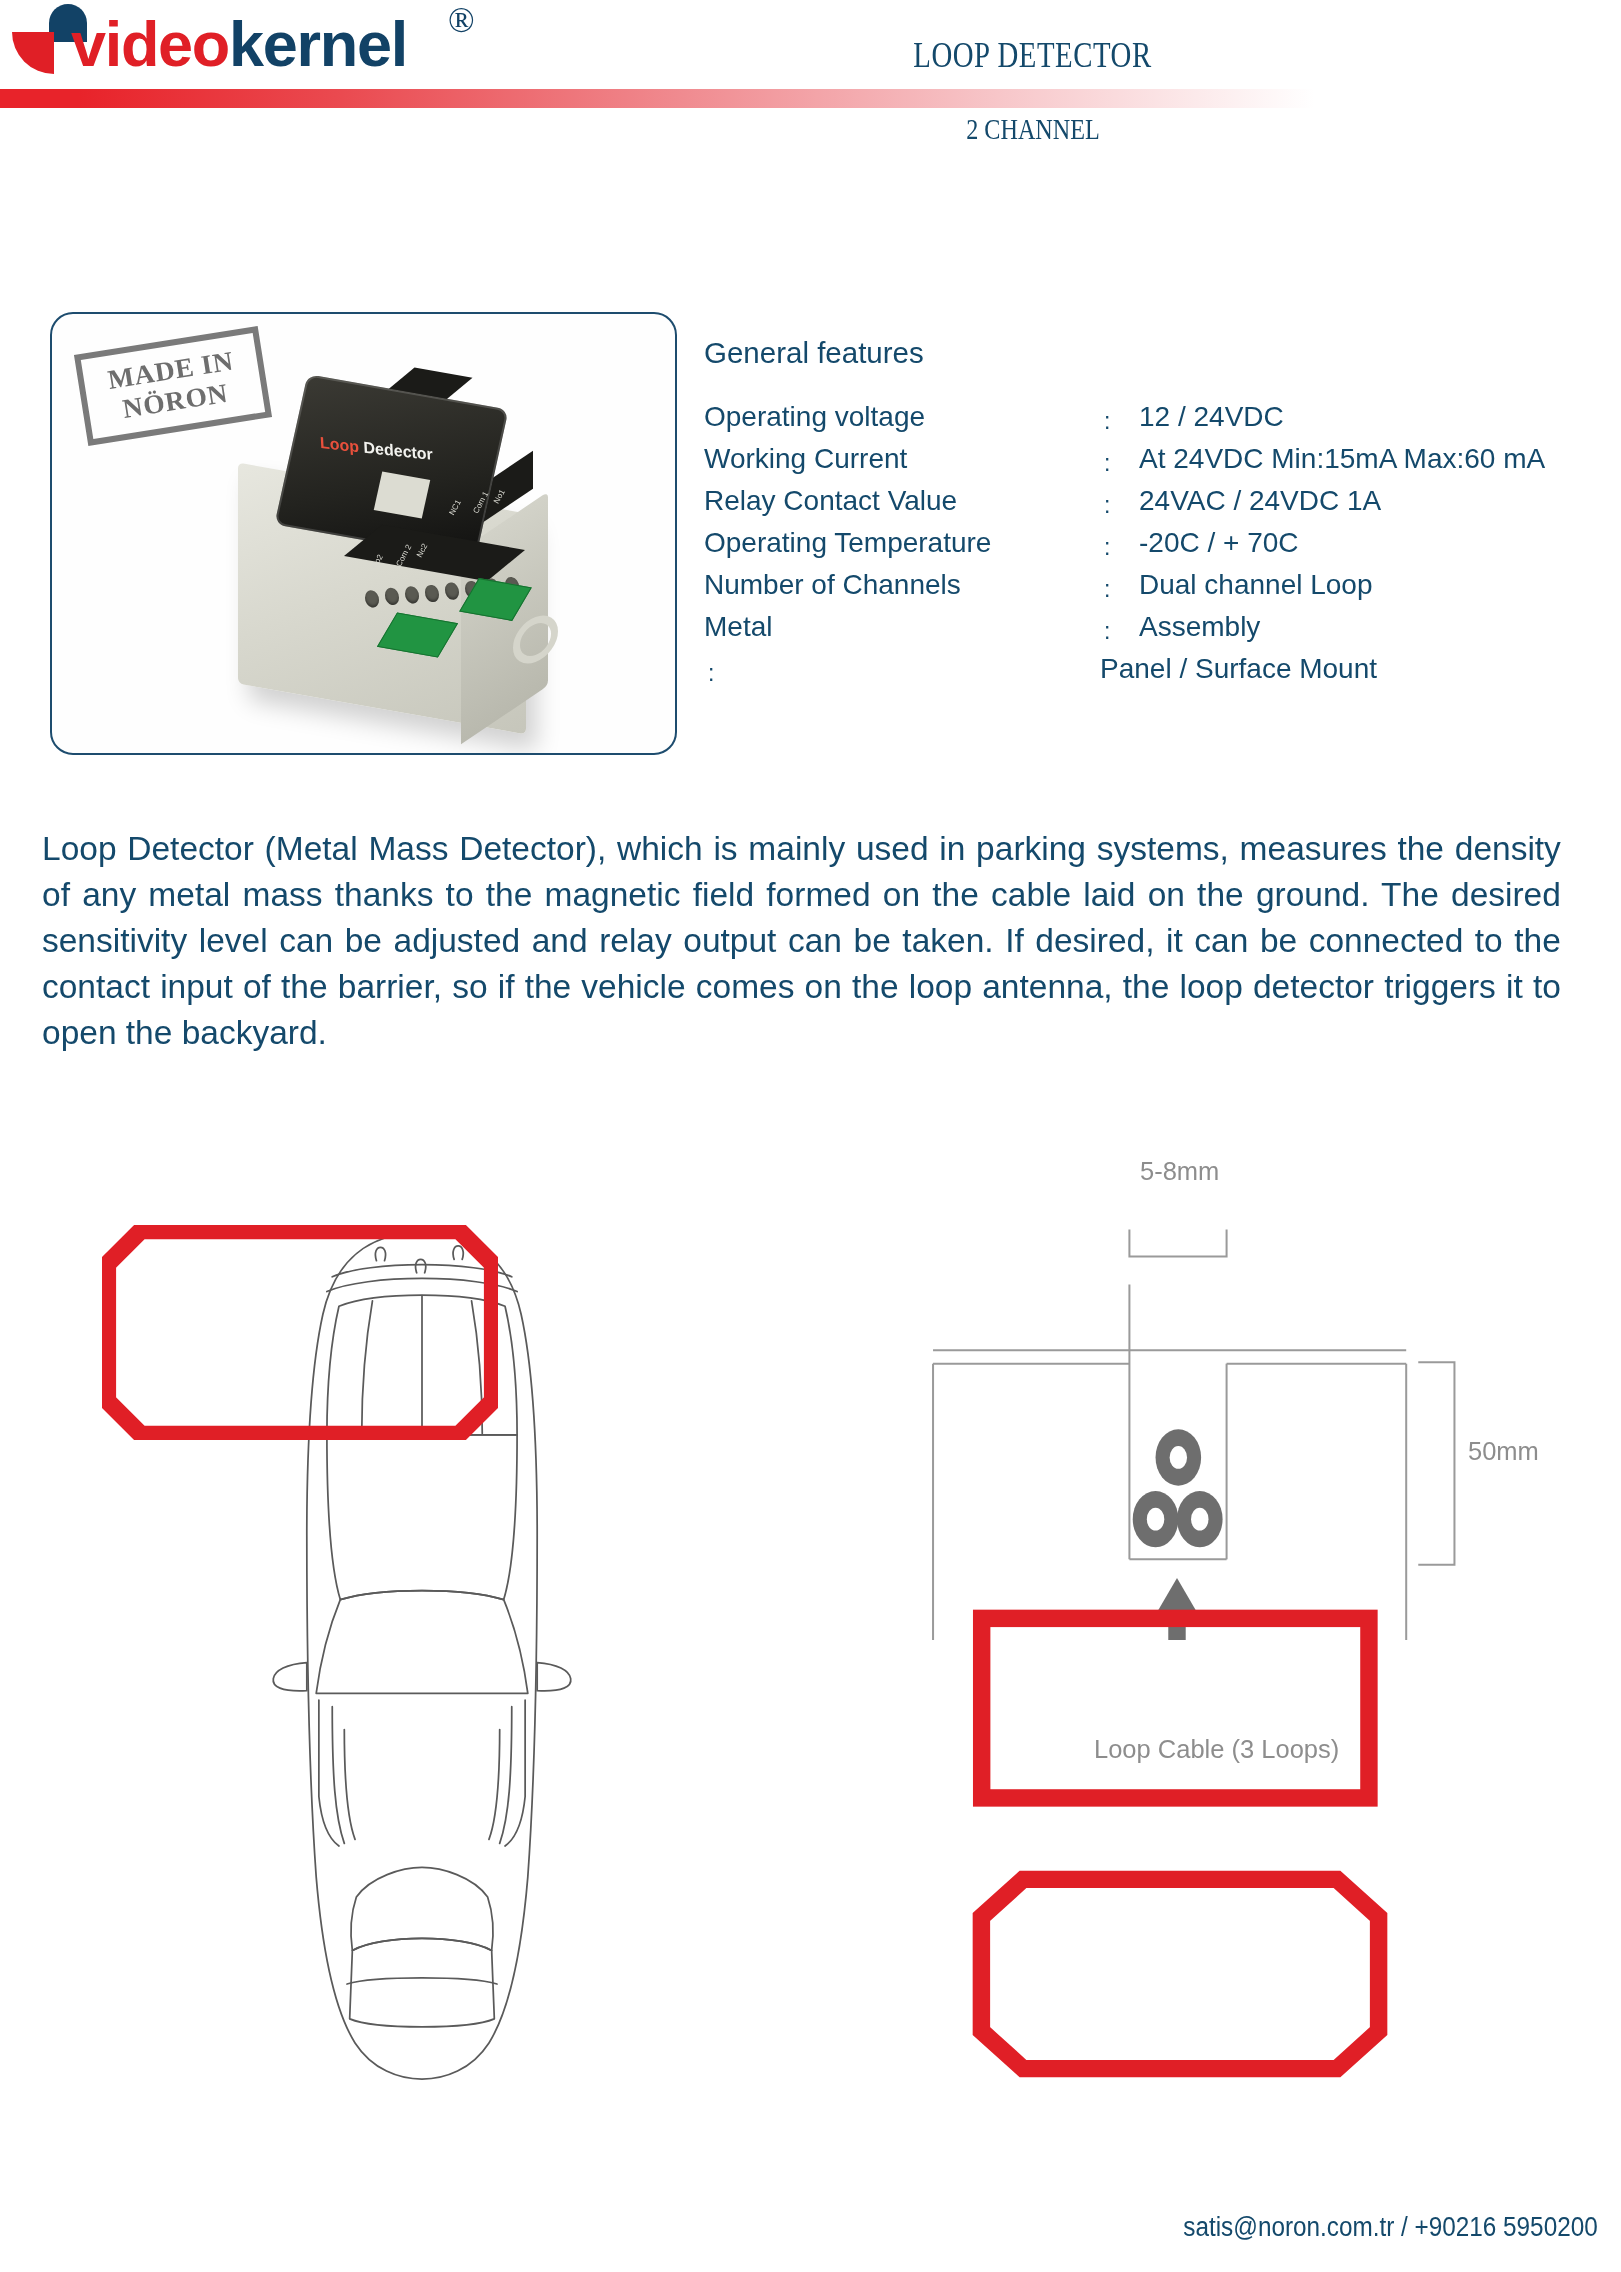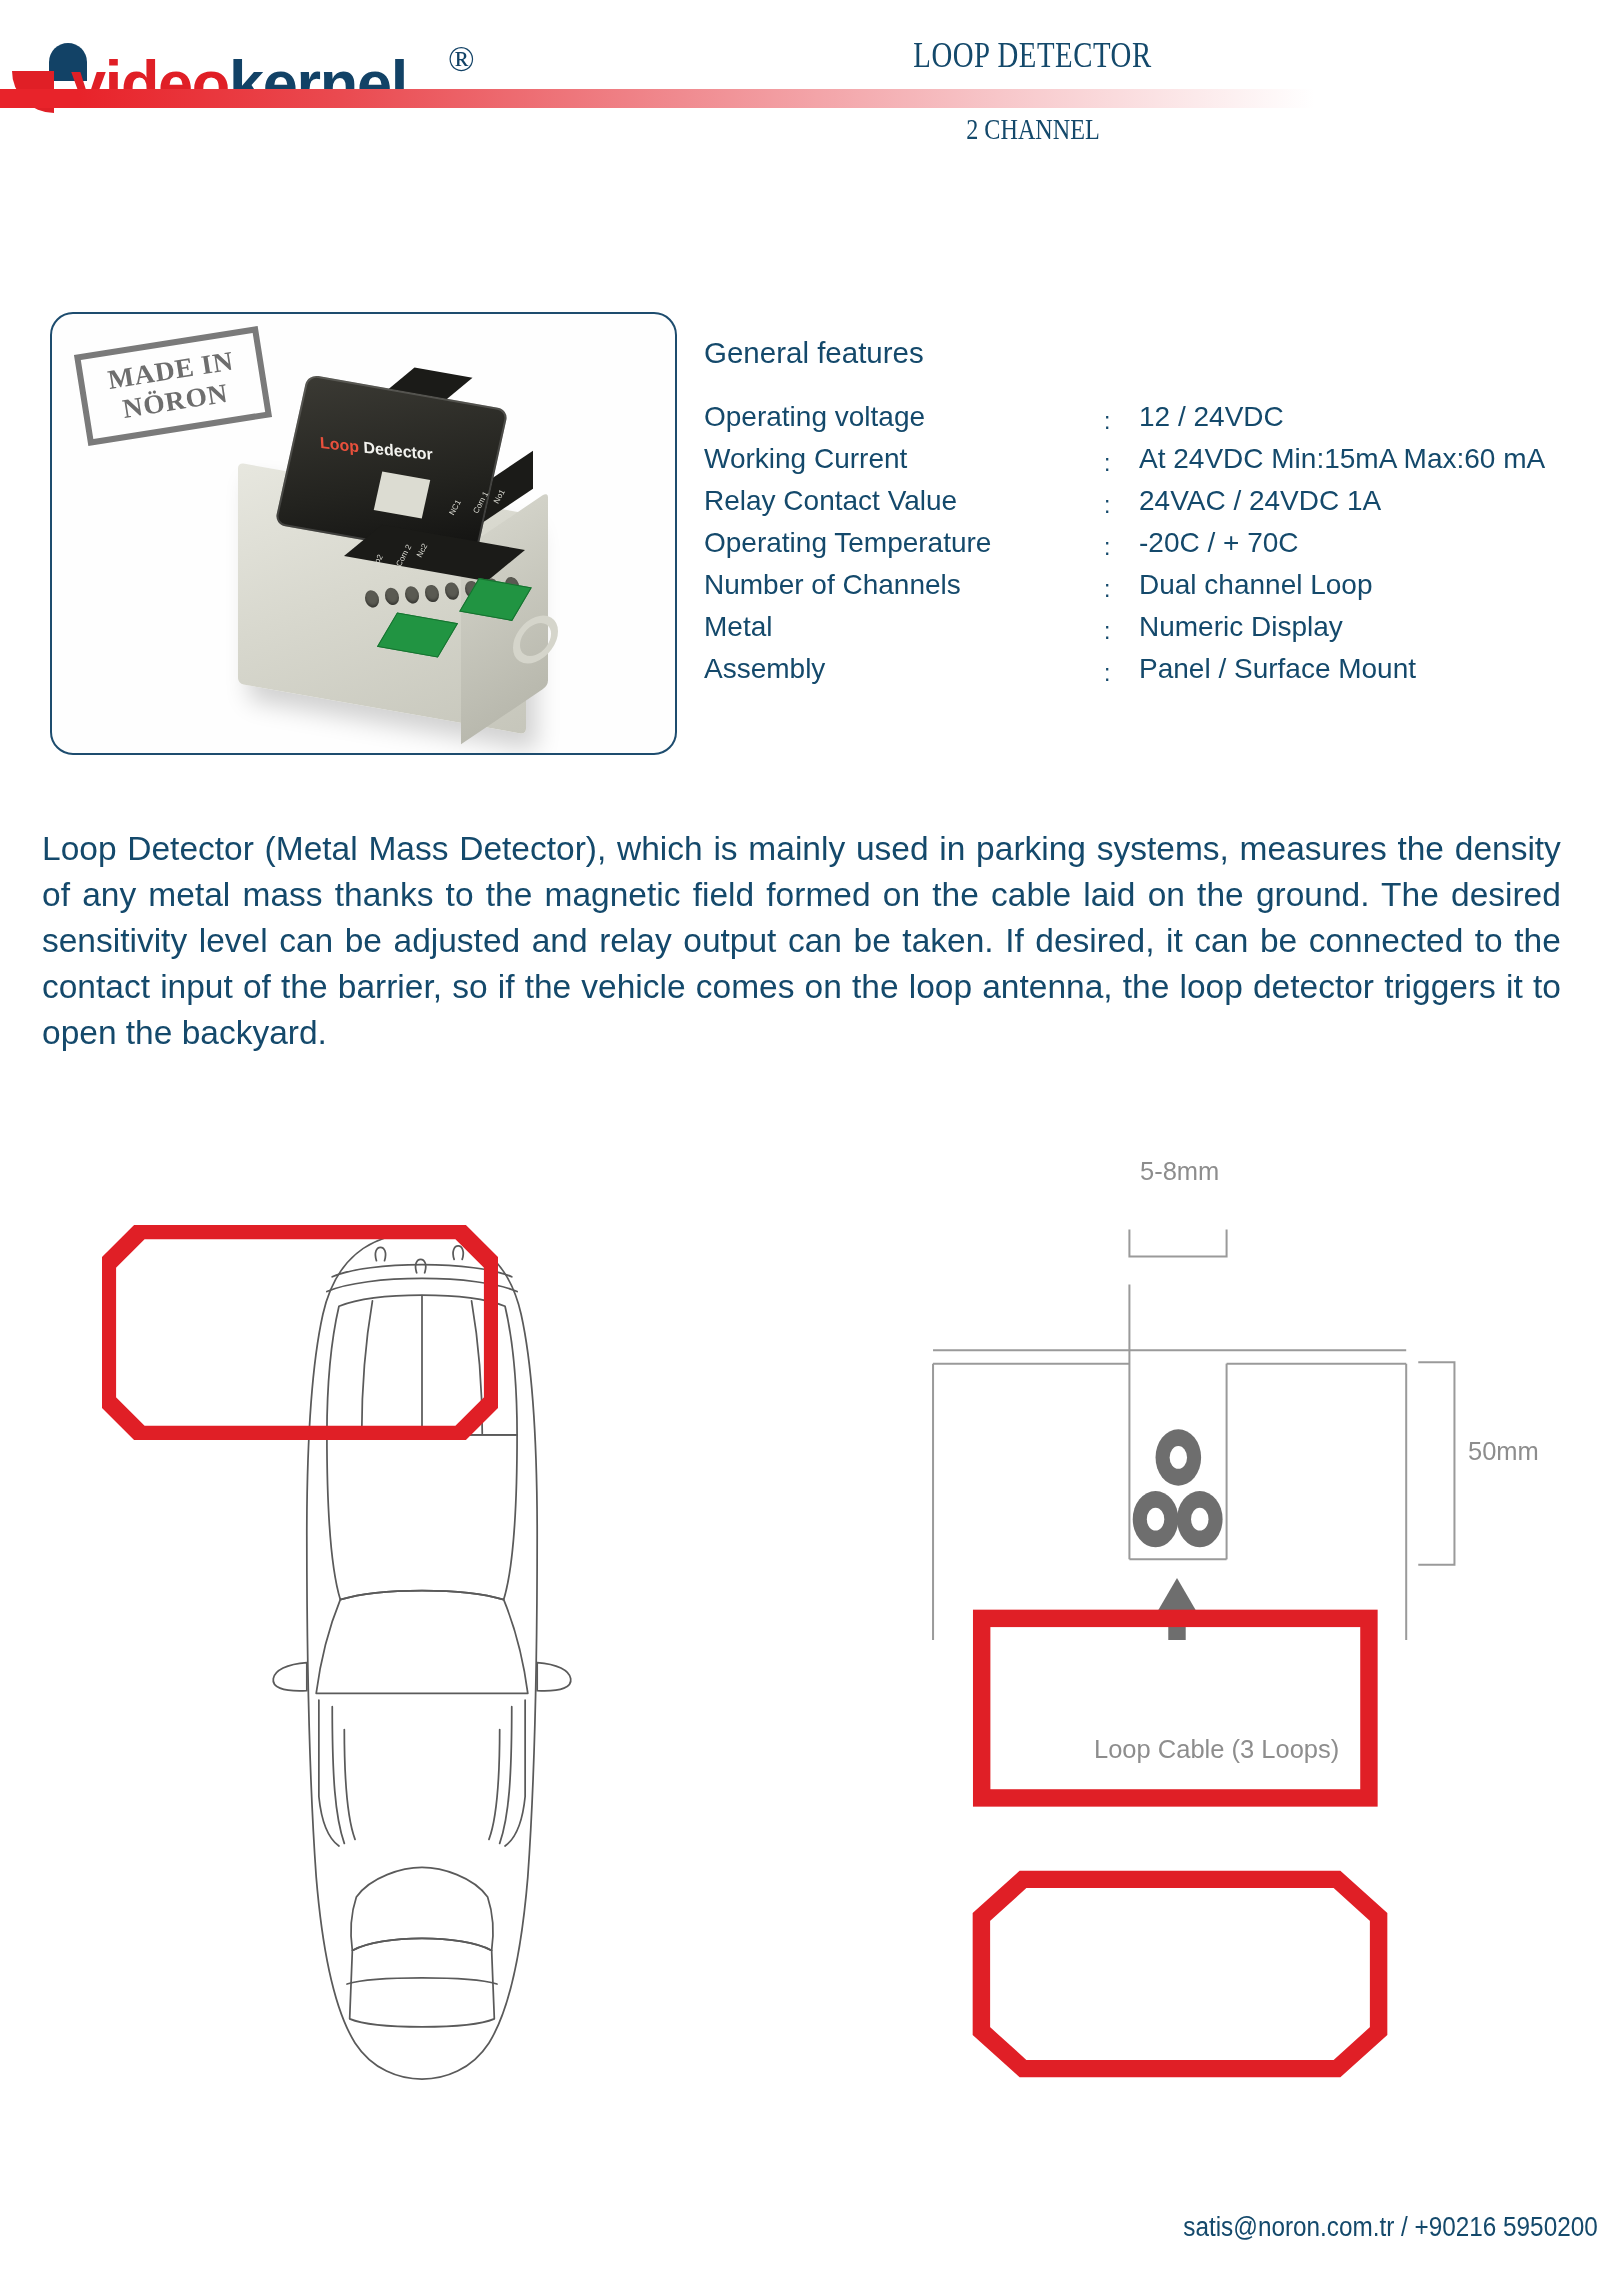--- a/index.html
+++ b/index.html
@@ -2,21 +2,21 @@
 <html style="font-size:10.7px"><head>
 <meta charset="utf-8">
 <style>
   html,body{margin:0;padding:0;background:#ffffff;}
   body{width:1622px;height:2273px;position:relative;overflow:hidden;
        font-family:"Liberation Sans",sans-serif;}
 
   
   #header{position:absolute;left:0;top:0;width:1622px;height:174px;}
 
-  #logo{position:absolute;left:12px;top:4px;width:483px;height:79px;margin-top:39px;}
+  #logo{position:absolute;left:12px;top:4px;width:483px;height:79px;}
   #logo-mark{position:absolute;left:0px;top:0px;width:75px;height:72px;}
   #logo-mark .q-navy{position:absolute;right:0;top:0;width:38px;height:38px;
       background:#124266;border-radius:38px 38px 0 0;
       -webkit-clip-path:inset(0 0 0 0);}
   #logo-mark .q-red{position:absolute;left:0;top:28px;width:42px;height:42px;
       background:#e01f26;border-radius:0 0 0 42px;}
   #logo-text{position:absolute;left:59px;top:2.7px;font-size:63px;font-weight:bold;
       letter-spacing:-1.3px;line-height:75px;white-space:nowrap;}
   #logo-text .vid{color:#e01f26;}
   #logo-text .ker{color:#124266;}
@@ -183,21 +183,20 @@
       <div class="spec-colon shift">:</div>
       <div class="spec-val">24VAC / 24VDC 1A</div>
       <div class="spec-name">Operating Temperature</div>
       <div class="spec-colon shift">:</div>
       <div class="spec-val">-20C / + 70C</div>
       <div class="spec-name">Number of Channels</div>
       <div class="spec-colon shift">:</div>
       <div class="spec-val">Dual channel Loop</div>
       <div class="spec-name">Metal</div>
       <div class="spec-colon shift">:</div>
-      <div class="spec-val">Numeric Display</div>
       <div class="spec-name">Assembly</div>
       <div class="spec-colon shift">:</div>
       <div class="spec-val">Panel / Surface Mount</div>
     </div>
 </div>
 
 <div id="para">Loop Detector (Metal Mass Detector), which is mainly used in parking systems, measures the density of any metal mass thanks to the magnetic field formed on the cable laid on the ground. The desired sensitivity level can be adjusted and relay output can be taken. If desired, it can be connected to the contact input of the barrier, so if the vehicle comes on the loop antenna, the loop detector triggers it to open the backyard.</div>
 
 <div id="car-wrap">
   <svg id="car-svg" width="442" height="865" viewBox="0 0 660 1290">

